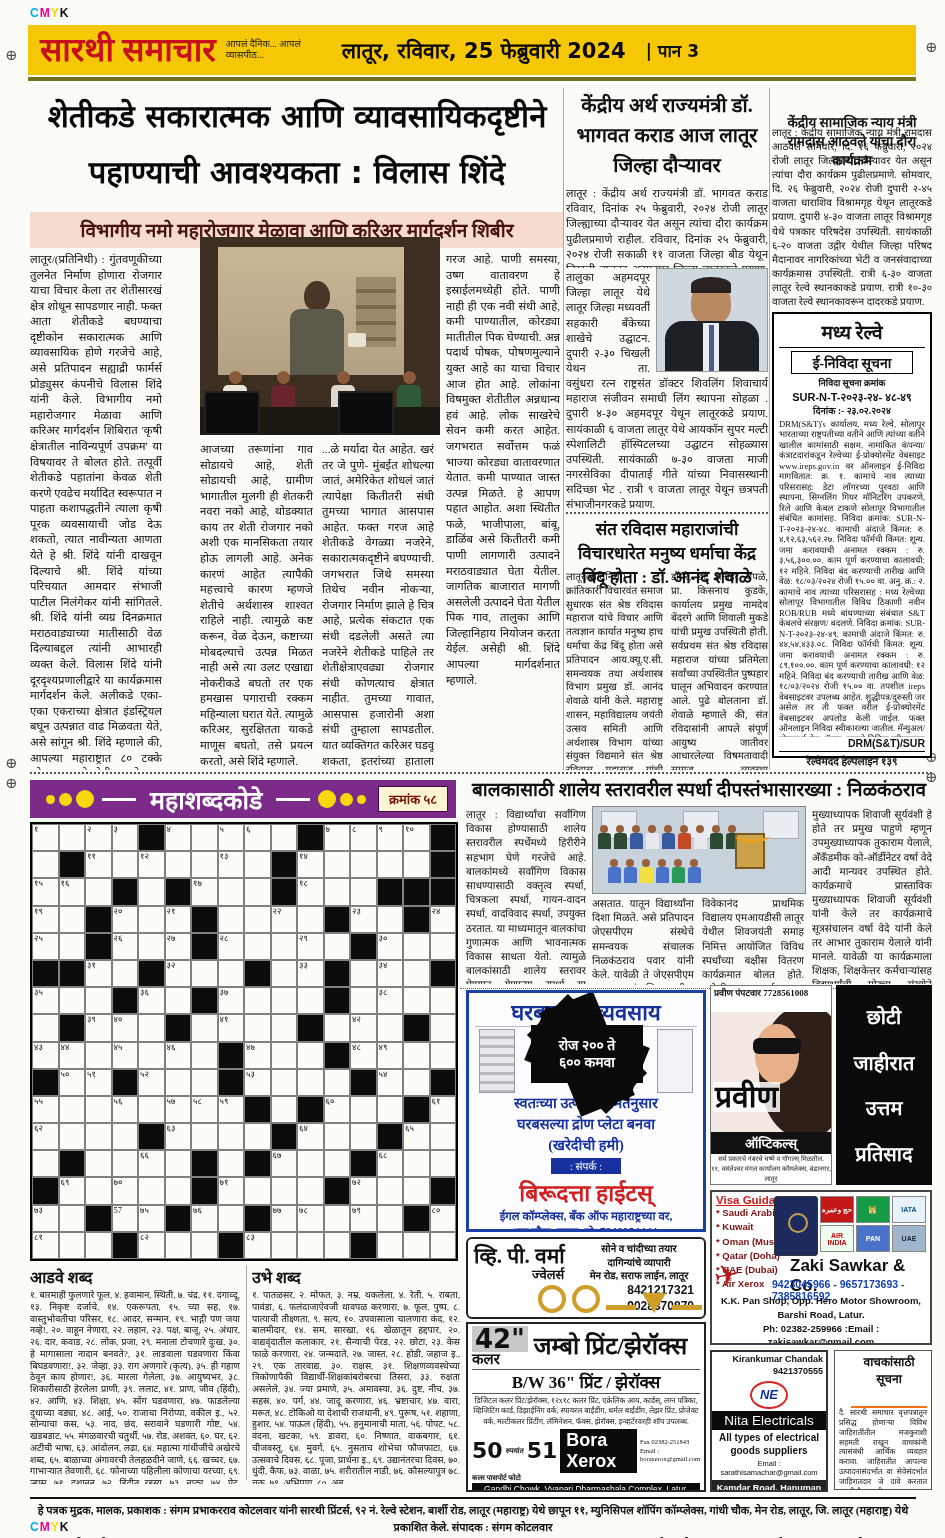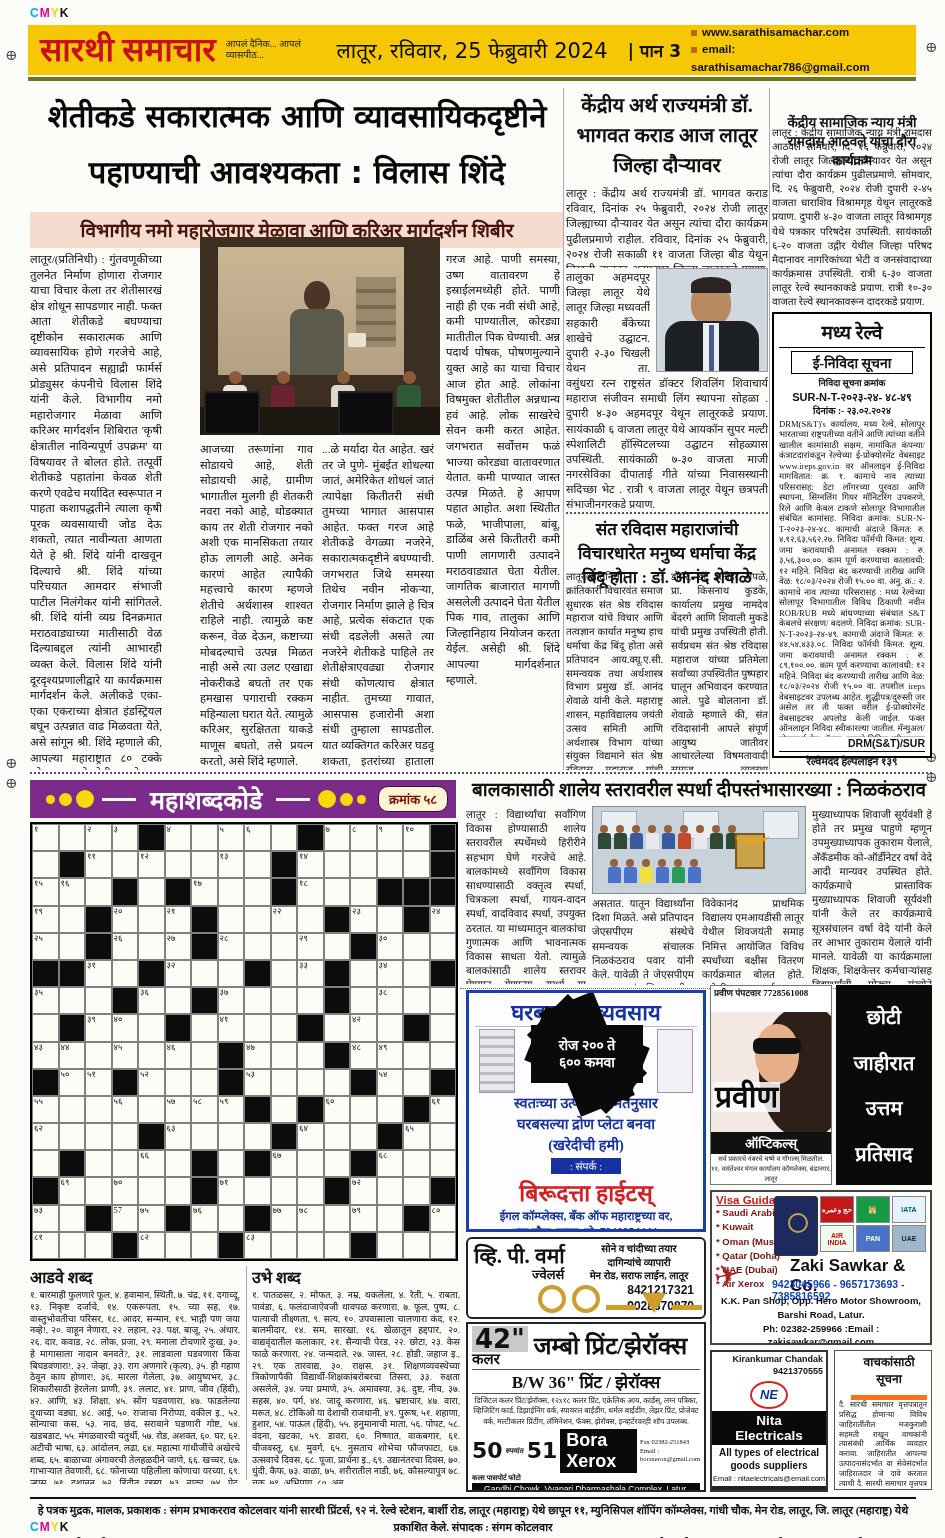--- a/index.html
+++ b/index.html
@@ -10,21 +10,21 @@
   .sans{font-family:"DejaVu Sans","Liberation Sans",sans-serif;}
   .regmark{position:absolute;color:#555;font-size:15px;line-height:1;}
   .cmyk{position:absolute;font-family:"Liberation Sans",sans-serif;font-weight:bold;font-size:12px;letter-spacing:1px;}
   .cmyk b:nth-child(1){color:#00aeef;} .cmyk b:nth-child(2){color:#ec008c;}
   .cmyk b:nth-child(3){color:#f4d800;} .cmyk b:nth-child(4){color:#111;}
 
   
   .masthead{left:28px;top:25px;width:888px;height:50px;background:#f6c704;display:flex;align-items:center;padding:0 12px;box-sizing:border-box;gap:10px;}
   .mast-title{color:#c8101c;font-size:33px;font-weight:bold;line-height:1;white-space:nowrap;}
   .mast-tag{font-size:9.5px;color:#222;width:92px;line-height:1.2;}
-  .mast-date{font-size:21px;font-weight:normal;color:#0a0a0a;margin-left:14px;white-space:nowrap;}
+  .mast-date{font-size:21px;font-weight:bold;color:#0a0a0a;margin-left:14px;white-space:nowrap;}
   .mast-page{font-size:17px;font-weight:bold;margin-left:10px;white-space:nowrap;}
   .mast-links{margin-left:auto;font-family:"Liberation Sans",sans-serif;font-size:11.5px;font-weight:bold;color:#111;line-height:1.5;}
   .mast-links div::before{content:"";display:inline-block;width:6px;height:6px;background:#b86e10;margin-right:5px;}
   .mast-rule{left:28px;top:77px;width:888px;height:4px;background:#73731c;}
 
   
   .main-head{left:30px;top:88px;width:534px;text-align:center;font-weight:bold;font-size:31px;line-height:56px;color:#080808;}
   .sub-head{left:30px;top:212px;width:534px;background:#f6dccf;color:#47130a;font-weight:bold;font-size:19px;text-align:center;padding:5px 0;}
   .bodytext{font-size:11.3px;line-height:1.38;overflow:hidden;}
   .vrule{position:absolute;border-left:1px solid #aaa;}
@@ -78,21 +78,21 @@
   .frame{position:absolute;right:40px;top:26px;width:26px;height:32px;background:#caa24a;border:2px solid #7a5a20;}
   .garl{position:absolute;right:36px;top:22px;width:34px;height:10px;border-radius:50%;border-bottom:4px solid #e8a020;}
 
   
   .cw-bar{left:30px;top:780px;width:426px;height:38px;background:#7d2b8b;display:flex;align-items:center;color:#fff;padding:0 8px;box-sizing:border-box;}
   .cw-title{font-size:25px;font-weight:bold;margin:0 14px;white-space:nowrap;}
   .cw-line{flex:0 0 34px;height:3px;background:#fff;}
   .dots{display:flex;align-items:center;gap:4px;margin:0 8px;}
   .dot{border-radius:50%;background:#f5d90a;}
   .d1{width:9px;height:9px;} .d2{width:13px;height:13px;} .d3{width:18px;height:18px;}
-  .cw-pill{margin-left:auto;background:#fdf4d4;color:#7b1200;font-weight:bold;font-size:13px;border-radius:10px;padding:3px 10px;border:1px solid #3a0a40;}
+  .cw-pill{margin-left:auto;background:#fdf4d4;color:#7b1200;font-weight:bold;font-size:13px;border-radius:0;padding:3px 10px;border:1px solid #3a0a40;}
   .cw-grid{position:absolute;left:30px;top:822px;display:grid;grid-template-columns:repeat(16,26.5px);grid-auto-rows:27.2px;border:2px solid #000;background:#fff;}
   .cw-cell{border:0.5px solid #808080;position:relative;background:#fdfdf8;box-sizing:border-box;}
   .cw-cell.black{background:#0c0c0c;}
   .cw-num{position:absolute;top:0;left:1px;font-size:8.5px;line-height:1.1;}
   .clue-h{font-size:16px;font-weight:bold;margin-bottom:2px;}
   .clues{font-size:9.2px;line-height:1.28;text-align:justify;overflow:hidden;}
 
   
   .ghar{left:466px;top:990px;width:240px;height:242px;border:3px solid #1b3faa;box-sizing:border-box;background:#fdfdff;padding:3px 6px;overflow:hidden;}
   .ghar-title{text-align:center;color:#16339c;font-weight:bold;font-size:22px;border-bottom:1px solid #bbc;}
@@ -151,27 +151,27 @@
   .bora-foot{display:flex;align-items:center;gap:3px;margin-top:2px;}
   .bora-50{font-size:22px;font-weight:bold;line-height:1;}
   .bora-sm{font-size:7px;font-weight:bold;}
   .bora-brand{background:#0a0a0a;color:#fff;font-size:18px;font-weight:bold;padding:1px 6px;font-family:"Liberation Sans",sans-serif;}
   .bora-fx{font-size:6.5px;line-height:1.3;}
   .bora-addr{background:#0a0a0a;color:#fff;font-size:8.5px;text-align:center;font-family:"Liberation Sans",sans-serif;padding:1px 0;margin-top:1px;}
 
   .nita{left:710px;top:1350px;width:118px;height:142px;border:2px solid #333;box-sizing:border-box;background:#fff;text-align:center;overflow:hidden;font-family:"Liberation Sans",sans-serif;}
   .nita-own{font-size:9px;font-weight:bold;text-align:right;padding:2px 3px;line-height:1.3;}
   .ne{width:34px;height:24px;border:2px solid #d22;border-radius:50%;margin:2px auto;color:#1430a0;font-weight:bold;font-size:13px;line-height:24px;font-style:italic;}
-  .nita-brand{background:#0a0a0a;color:#fff;font-size:13.5px;font-weight:bold;padding:2px 12px;}
+  .nita-brand{background:#0a0a0a;color:#fff;font-size:13.5px;font-weight:normal;padding:2px 12px;}
   .nita-sub{font-size:10px;font-weight:bold;line-height:1.25;margin-top:2px;text-align:center;}
   .nita-em{font-size:7.5px;margin-top:2px;}
   .nita-addr{background:#222;color:#fff;font-size:9px;font-weight:bold;line-height:1.35;margin-top:3px;padding:2px 0;}
 
   .suchana{left:834px;top:1350px;width:98px;height:140px;border:1px solid #555;box-sizing:border-box;background:#fff;padding:2px 4px;overflow:hidden;}
-  .such-t{text-align:center;font-weight:bold;font-size:12px;border-bottom:5px solid #f97316;padding-bottom:8px;margin-left:12px;}
+  .such-t{text-align:center;font-weight:bold;font-size:12px;border-bottom:2px solid #f97316;padding-bottom:19px;margin-left:12px;}
   .such-b{font-size:7.6px;line-height:1.3;text-align:justify;}
 
   .footer{left:30px;top:1497px;width:886px;border-top:2.5px solid #111;border-bottom:2.5px solid #111;text-align:center;font-size:11px;font-weight:bold;padding:3px 6px;box-sizing:border-box;line-height:1.5;}
 </style>
 </head>
 <body>
 
 <div class="cmyk" style="left:30px;top:6px;"><b>C</b><b>M</b><b>Y</b><b>K</b></div>
 <div class="cmyk" style="left:30px;top:1520px;"><b>C</b><b>M</b><b>Y</b><b>K</b></div>
 <div class="regmark" style="left:5px;top:48px;">⊕</div>
@@ -179,24 +179,20 @@
 <div class="regmark" style="left:5px;top:756px;">⊕</div>
 <div class="regmark" style="left:5px;top:776px;">⊕</div>
 <div class="regmark" style="left:925px;top:750px;">⊕</div>
 <div class="regmark" style="left:925px;top:770px;">⊕</div>
 
 <div class="abs masthead">
   <div class="mast-title">सारथी समाचार</div>
   <div class="mast-tag">आपलं दैनिक... आपलं व्यासपीठ...</div>
   <div class="mast-date sans">लातूर, रविवार, 25 फेब्रुवारी 2024</div>
   <div class="mast-page sans">| पान 3</div>
-  <div class="mast-links">
-    <div>www.sarathisamachar.com</div>
-    <div>email: sarathisamachar786@gmail.com</div>
-  </div>
 </div>
 <div class="abs mast-rule"></div>
 
 <div class="abs main-head sans">शेतीकडे सकारात्मक आणि व्यावसायिकदृष्टीने पहाण्याची आवश्यकता : विलास शिंदे</div>
 <div class="abs sub-head">विभागीय नमो महारोजगार मेळावा आणि करिअर मार्गदर्शन शिबीर</div>
 
 <div class="abs bodytext jt" style="left:30px;top:252px;width:132px;height:518px;">लातूर/(प्रतिनिधी) : गुंतवणूकीच्या तुलनेत निर्माण होणारा रोजगार याचा विचार केला तर शेतीसारखं क्षेत्र शोधून सापडणार नाही. फक्त आता शेतीकडे बघण्याचा दृष्टीकोन सकारात्मक आणि व्यावसायिक होणे गरजेचे आहे, असे प्रतिपादन सह्याद्री फार्मर्स प्रोड्युसर कंपनीचे विलास शिंदे यांनी केले. विभागीय नमो महारोजगार मेळावा आणि करिअर मार्गदर्शन शिबिरात 'कृषी क्षेत्रातील नाविन्यपूर्ण उपक्रम' या विषयावर ते बोलत होते. तत्पूर्वी शेतीकडे पहातांना केवळ शेती करणे एवढेच मर्यादित स्वरूपात न पाहता कशापद्धतीने त्याला कृषी पूरक व्यवसायाची जोड देऊ शकतो, त्यात नावीन्यता आणता येते हे श्री. शिंदे यांनी दाखवून दिल्याचे श्री. शिंदे यांच्या परिचयात आमदार संभाजी पाटील निलंगेकर यांनी सांगितले. श्री. शिंदे यांनी व्यग्र दिनक्रमात मराठवाड्याच्या मातीसाठी वेळ दिल्याबद्दल त्यांनी आभारही व्यक्त केले. विलास शिंदे यांनी दूरदृश्यप्रणालीद्वारे या कार्यक्रमास मार्गदर्शन केले. अलीकडे एका-एका एकराच्या क्षेत्रात इंडस्ट्रियल बघून उत्पन्नात वाढ मिळवता येते, असे सांगून श्री. शिंदे म्हणाले की, आपल्या महाराष्ट्रात ८० टक्के कोरडवाहू आहे. शेती म्हणजे धान्य किंवा कापूस पिकवणे नव्हे. शेतीचे मूल्यवर्धन करून त्याला फार्म इंडस्ट्रीची जोड देता आली पाहिजे.</div>
 
 <div class="abs photo1">
   <div class="p1-screen">
@@ -917,21 +913,21 @@
 </div>
 
 <div class="abs nita">
   <div class="nita-own"><span>Kirankumar Chandak</span><br><span>9421370555</span></div>
   <div class="ne">NE</div>
   <div class="nita-brand">Nita Electricals</div>
   <div class="nita-sub">
     <div>All types of electrical</div>
     <div>goods suppliers</div>
   </div>
-  <div class="nita-em">Email : nitaelectricals@email.com</div>
+  <div class="nita-em">Email : sarathisamachar@gmail.com</div>
   <div class="nita-addr">
     <div>Kamdar Road, Hanuman</div>
     <div>Chowk, Latur - 413512</div>
 
   </div>
 </div>
 
 <div class="abs suchana">
   <div class="such-t">वाचकांसाठी सूचना</div>
   <div class="such-b">दै. सारथी समाचार वृत्तपत्रातून प्रसिद्ध होणाऱ्या विविध जाहिरातींतील मजकुराशी सहमती राखून वाचकांनी त्यासंबंधी आर्थिक व्यवहार करावा. जाहिरातीत आपल्या उत्पादनासंदर्भात वा सेवेसंदर्भात जाहिरातदार जे दावे करतात त्याची दै. सारथी समाचार वृत्तपत्र कोणतीही हमी घेत नाही. जाहिरातीत करण्यात आलेल्या दाव्यांची पूर्तता जाहिरातदाराकडून न झाल्यास त्याच्या परिणामाबद्दल दै. सारथी समाचारचे मुद्रक, प्रकाशक, संपादक व मालक हे जबाबदार राहणार नाहीत, याची कृपया वाचकांनी नोंद घ्यावी.</div>

